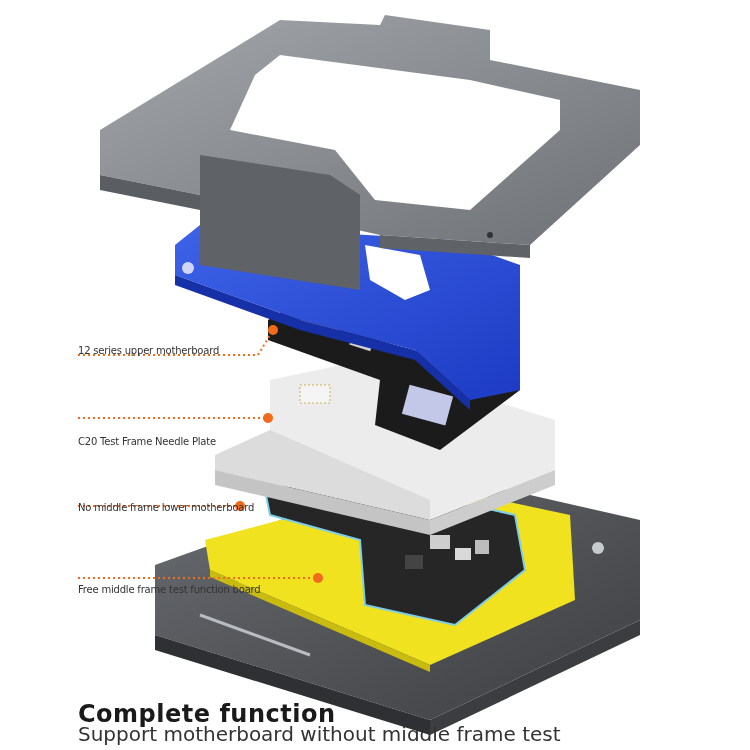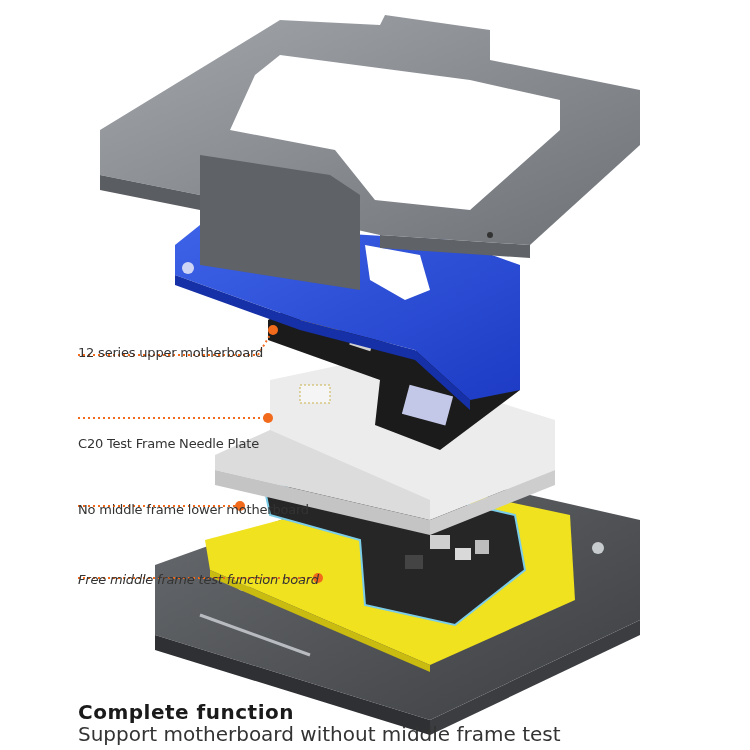--- a/index.html
+++ b/index.html
@@ -1,19 +1,19 @@
 <!DOCTYPE html>
 <html><head>
 <meta charset="utf-8">
 <style>
   html,body{margin:0;padding:0;background:#ffffff;}
   body{width:750px;height:750px;position:relative;overflow:hidden;font-family:"DejaVu Sans","Liberation Sans",sans-serif;}
   svg{position:absolute;left:0;top:0;}
-  .callout{position:absolute;left:78px;font-size:13px;color:#333333;letter-spacing:-0.2px;white-space:nowrap;}
-  .footer-title{position:absolute;left:78px;top:700px;font-size:20px;font-weight:bold;color:#1a1a1a;letter-spacing:0.5px;}
+  .callout{position:absolute;left:78px;font-size:10px;color:#333333;letter-spacing:-0.2px;white-space:nowrap;}
+  .footer-title{position:absolute;left:78px;top:700px;font-size:24px;font-weight:bold;color:#1a1a1a;letter-spacing:0.5px;}
   .footer-sub{position:absolute;left:78px;top:722px;font-size:20px;color:#333333;}
 </style>
 </head>
 <body>
 
 <svg width="750" height="750" viewBox="0 0 750 750">
   <defs>
     <linearGradient id="metal" x1="0" y1="0" x2="1" y2="1">
       <stop offset="0" stop-color="#a3a7ac"></stop>
       <stop offset="1" stop-color="#6e7277"></stop>
@@ -91,16 +91,16 @@
     <circle cx="273" cy="330" r="5"></circle>
     <circle cx="268" cy="418" r="5"></circle>
     <circle cx="240" cy="506" r="5"></circle>
     <circle cx="318" cy="578" r="5"></circle>
   </g>
 </svg>
 
 <div class="callout" style="top:345px;">12 series upper motherboard</div>
 <div class="callout" style="top:436px;">C20 Test Frame Needle Plate</div>
 <div class="callout" style="top:502px;">No middle frame lower motherboard</div>
-<div class="callout" style="top:572px;font-style:italic;">Free middle frame test function board</div>
+<div class="callout" style="top:584px;">Free middle frame test function board</div>
 
 <div class="footer-title">Complete function</div>
 <div class="footer-sub">Support motherboard without middle frame test</div>
 
 </body></html>

